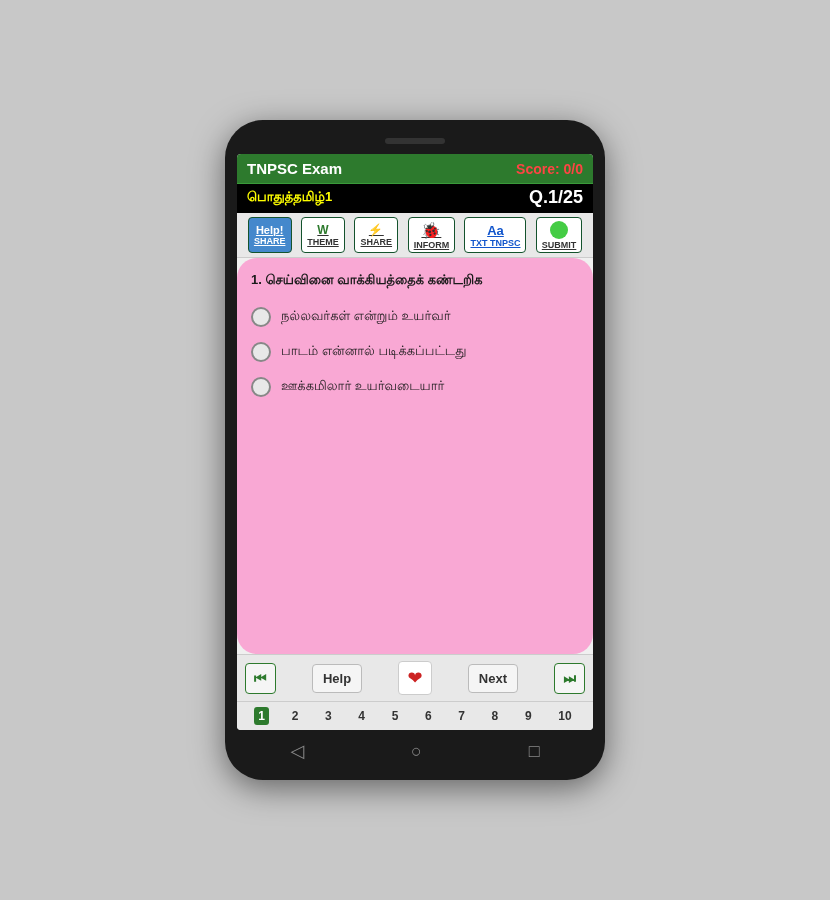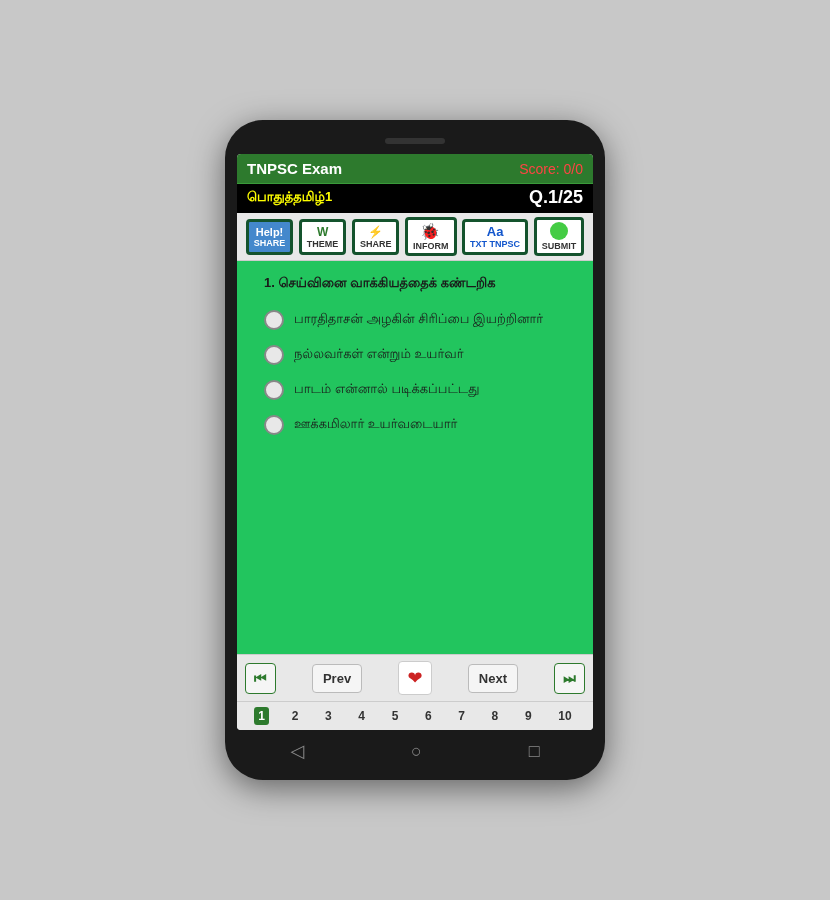--- a/index.html
+++ b/index.html
@@ -47,21 +47,21 @@
       align-items: center;
       padding: 6px 10px;
     }
     .app-title {
       color: white;
       font-weight: bold;
       font-size: 15px;
     }
     .score-label {
       color: #ff4444;
-      font-weight: normal;
+      font-weight: bold;
       font-size: 14px;
     }
     
     .sub-bar {
       background: #000000;
       display: flex;
       justify-content: space-between;
       align-items: center;
       padding: 3px 10px 5px 10px;
       border-top: 1px solid #3a9a3a;
@@ -83,48 +83,50 @@
       justify-content: space-around;
       align-items: center;
       padding: 4px 6px;
       border-bottom: 1px solid #ccc;
     }
     .tool-btn {
       display: flex;
       flex-direction: column;
       align-items: center;
       justify-content: center;
-      border: 3px solid #14532d;
+      border: 1px solid #14532d;
       border-radius: 4px;
       padding: 2px 5px;
       background: white;
       min-width: 44px;
       min-height: 36px;
       cursor: pointer;
       font-size: 9px;
       font-weight: bold;
+      text-decoration: underline;
     }
     .tool-btn.info { background: #4488cc; color: white; }
     .tool-btn.theme { background: white; color: #333; }
     .tool-btn.share { background: white; color: #333; }
     .tool-btn.inform { background: white; color: #333; }
     .tool-btn.txtsize { background: white; color: #1155cc; }
     .tool-btn.submit { background: white; color: #333; }
     .submit-circle {
       width: 18px; height: 18px;
       background: #44cc44;
       border-radius: 50%;
       margin-bottom: 1px;
     }
     
     .content-area {
       flex: 1;
-      background: #22c55e;
-      padding: 12px 27px;
+      background: #f9a8d4;
+      padding: 12px 14px;
       overflow-y: auto;
+      border-radius: 20px;
     }
     .question-text {
       font-size: 13px;
       font-weight: bold;
       color: #1a1a1a;
       margin-bottom: 16px;
       line-height: 1.5;
     }
     .option-row {
       display: flex;
@@ -289,24 +291,20 @@
       </div>
       <div class="tool-btn submit">
         <div class="submit-circle"></div>
         <span>SUBMIT</span>
       </div>
     </div>
 
     <div class="content-area">
       <div class="question-text">1. செய்வினை வாக்கியத்தைக் கண்டறிக</div>
 
-      <div class="option-row">
-        <div class="radio-circle"></div>
-        <span class="option-text">பாரதிதாசன் அழகின் சிரிப்பை இயற்றினார்</span>
-      </div>
 
       <div class="option-row">
         <div class="radio-circle"></div>
         <span class="option-text">நல்லவர்கள் என்றும் உயர்வர்</span>
       </div>
 
       <div class="option-row">
         <div class="radio-circle"></div>
         <span class="option-text">பாடம் என்னால் படிக்கப்பட்டது</span>
       </div>
@@ -315,21 +313,21 @@
         <div class="radio-circle"></div>
         <span class="option-text">ஊக்கமிலார் உயர்வடையார்</span>
       </div>
     </div>
 
     <div class="nav-bar">
       <div class="nav-btn-skip">
         <span class="nav-arrow-double">⏮</span>
       </div>
       <div class="nav-btn">
-        <span>Prev</span>
+        <span>Help</span>
       </div>
       <div class="heart-btn">
         <span>❤</span>
       </div>
       <div class="nav-btn">
         <span>Next</span>
       </div>
       <div class="nav-btn-skip">
         <span class="nav-arrow-double">⏭</span>
       </div>

